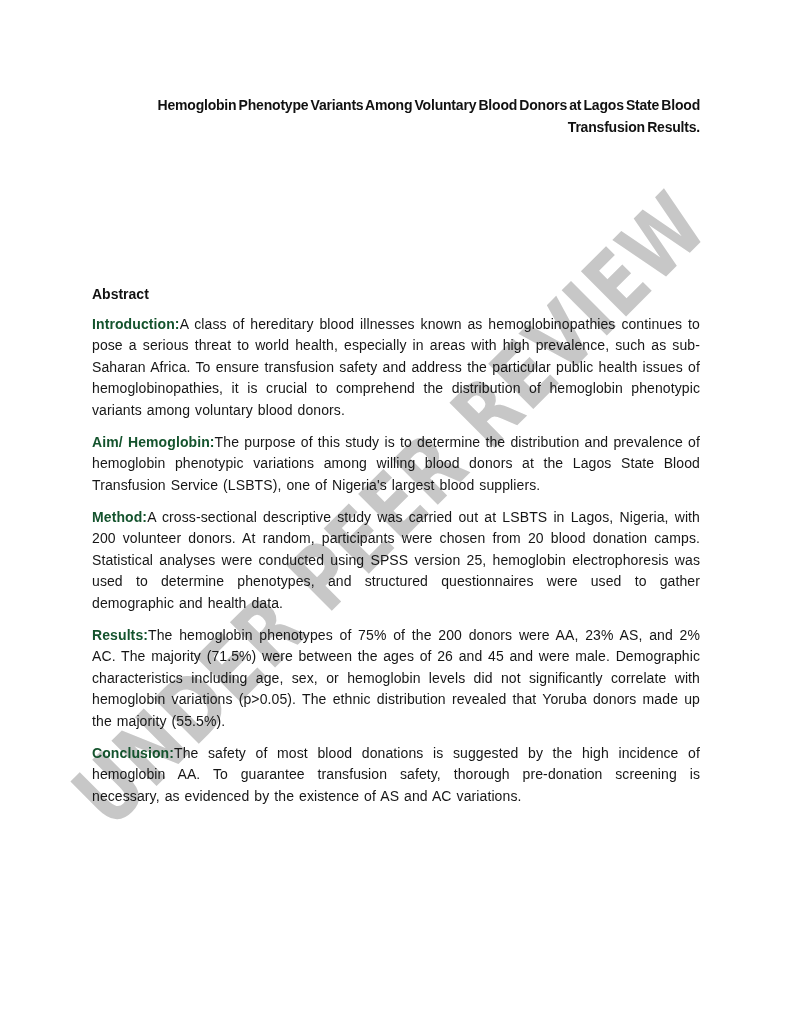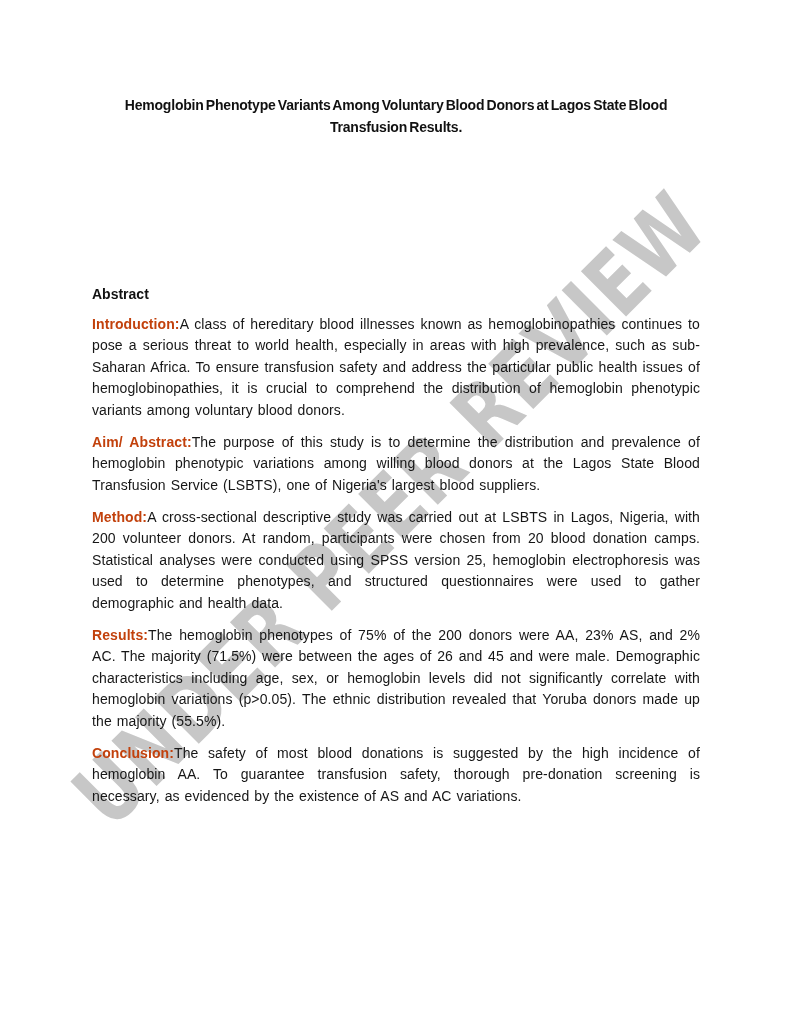--- a/index.html
+++ b/index.html
@@ -37,62 +37,62 @@
     margin: 0 91px 0 92px;
     width: 608px;
     padding-top: 95px;
     font-size: 14px;
     line-height: 21.5px;
   }
   .title {
     margin: 0;
     font-size: 14px;
     font-weight: bold;
-    text-align: center;
+    text-align: right;
     line-height: 21.5px;
     letter-spacing: -0.2px;
     word-spacing: -1.5px;
     color: #111111;
   }
   .abstract-heading {
     margin: 146px 0 8px 0;
     font-size: 14px;
     font-weight: bold;
     text-align: left;
     line-height: 21.5px;
     color: #111111;
   }
   .para {
     margin: 0 0 10.5px 0;
     text-align: justify;
     letter-spacing: 0.1px;
     word-spacing: 1px;
   }
   .para b {
-    color: #c2410c;
+    color: #14532d;
   }
 </style>
 </head>
 <body>
 
 <div class="page">
 
   <div class="watermark">UNDER PEER REVIEW</div>
 
   <div class="content">
 
     <h1 class="title"><span>Hemoglobin Phenotype Variants Among Voluntary Blood Donors at Lagos State Blood</span><br>
       <span>Transfusion Results.</span>
     </h1>
 
     <h2 class="abstract-heading">Abstract</h2>
 
     <p class="para"><b>Introduction:</b><span>A class of hereditary blood illnesses known as hemoglobinopathies continues to pose a serious threat to world health, especially in areas with high prevalence, such as sub-Saharan Africa. To ensure transfusion safety and address the particular public health issues of hemoglobinopathies, it is crucial to comprehend the distribution of hemoglobin phenotypic variants among voluntary blood donors.</span></p>
 
-    <p class="para"><b>Aim/ Abstract:</b><span>The purpose of this study is to determine the distribution and prevalence of hemoglobin phenotypic variations among willing blood donors at the Lagos State Blood Transfusion Service (LSBTS), one of Nigeria's largest blood suppliers.</span></p>
+    <p class="para"><b>Aim/ Hemoglobin:</b><span>The purpose of this study is to determine the distribution and prevalence of hemoglobin phenotypic variations among willing blood donors at the Lagos State Blood Transfusion Service (LSBTS), one of Nigeria's largest blood suppliers.</span></p>
 
     <p class="para"><b>Method:</b><span>A cross-sectional descriptive study was carried out at LSBTS in Lagos, Nigeria, with 200 volunteer donors. At random, participants were chosen from 20 blood donation camps. Statistical analyses were conducted using SPSS version 25, hemoglobin electrophoresis was used to determine phenotypes, and structured questionnaires were used to gather demographic and health data.</span></p>
 
     <p class="para"><b>Results:</b><span>The hemoglobin phenotypes of 75% of the 200 donors were AA, 23% AS, and 2% AC. The majority (71.5%) were between the ages of 26 and 45 and were male. Demographic characteristics including age, sex, or hemoglobin levels did not significantly correlate with hemoglobin variations (p&gt;0.05). The ethnic distribution revealed that Yoruba donors made up the majority (55.5%).</span></p>
 
     <p class="para"><b>Conclusion:</b><span>The safety of most blood donations is suggested by the high incidence of hemoglobin AA. To guarantee transfusion safety, thorough pre-donation screening is necessary, as evidenced by the existence of AS and AC variations.</span></p>
 
 
   </div>
 </div>

